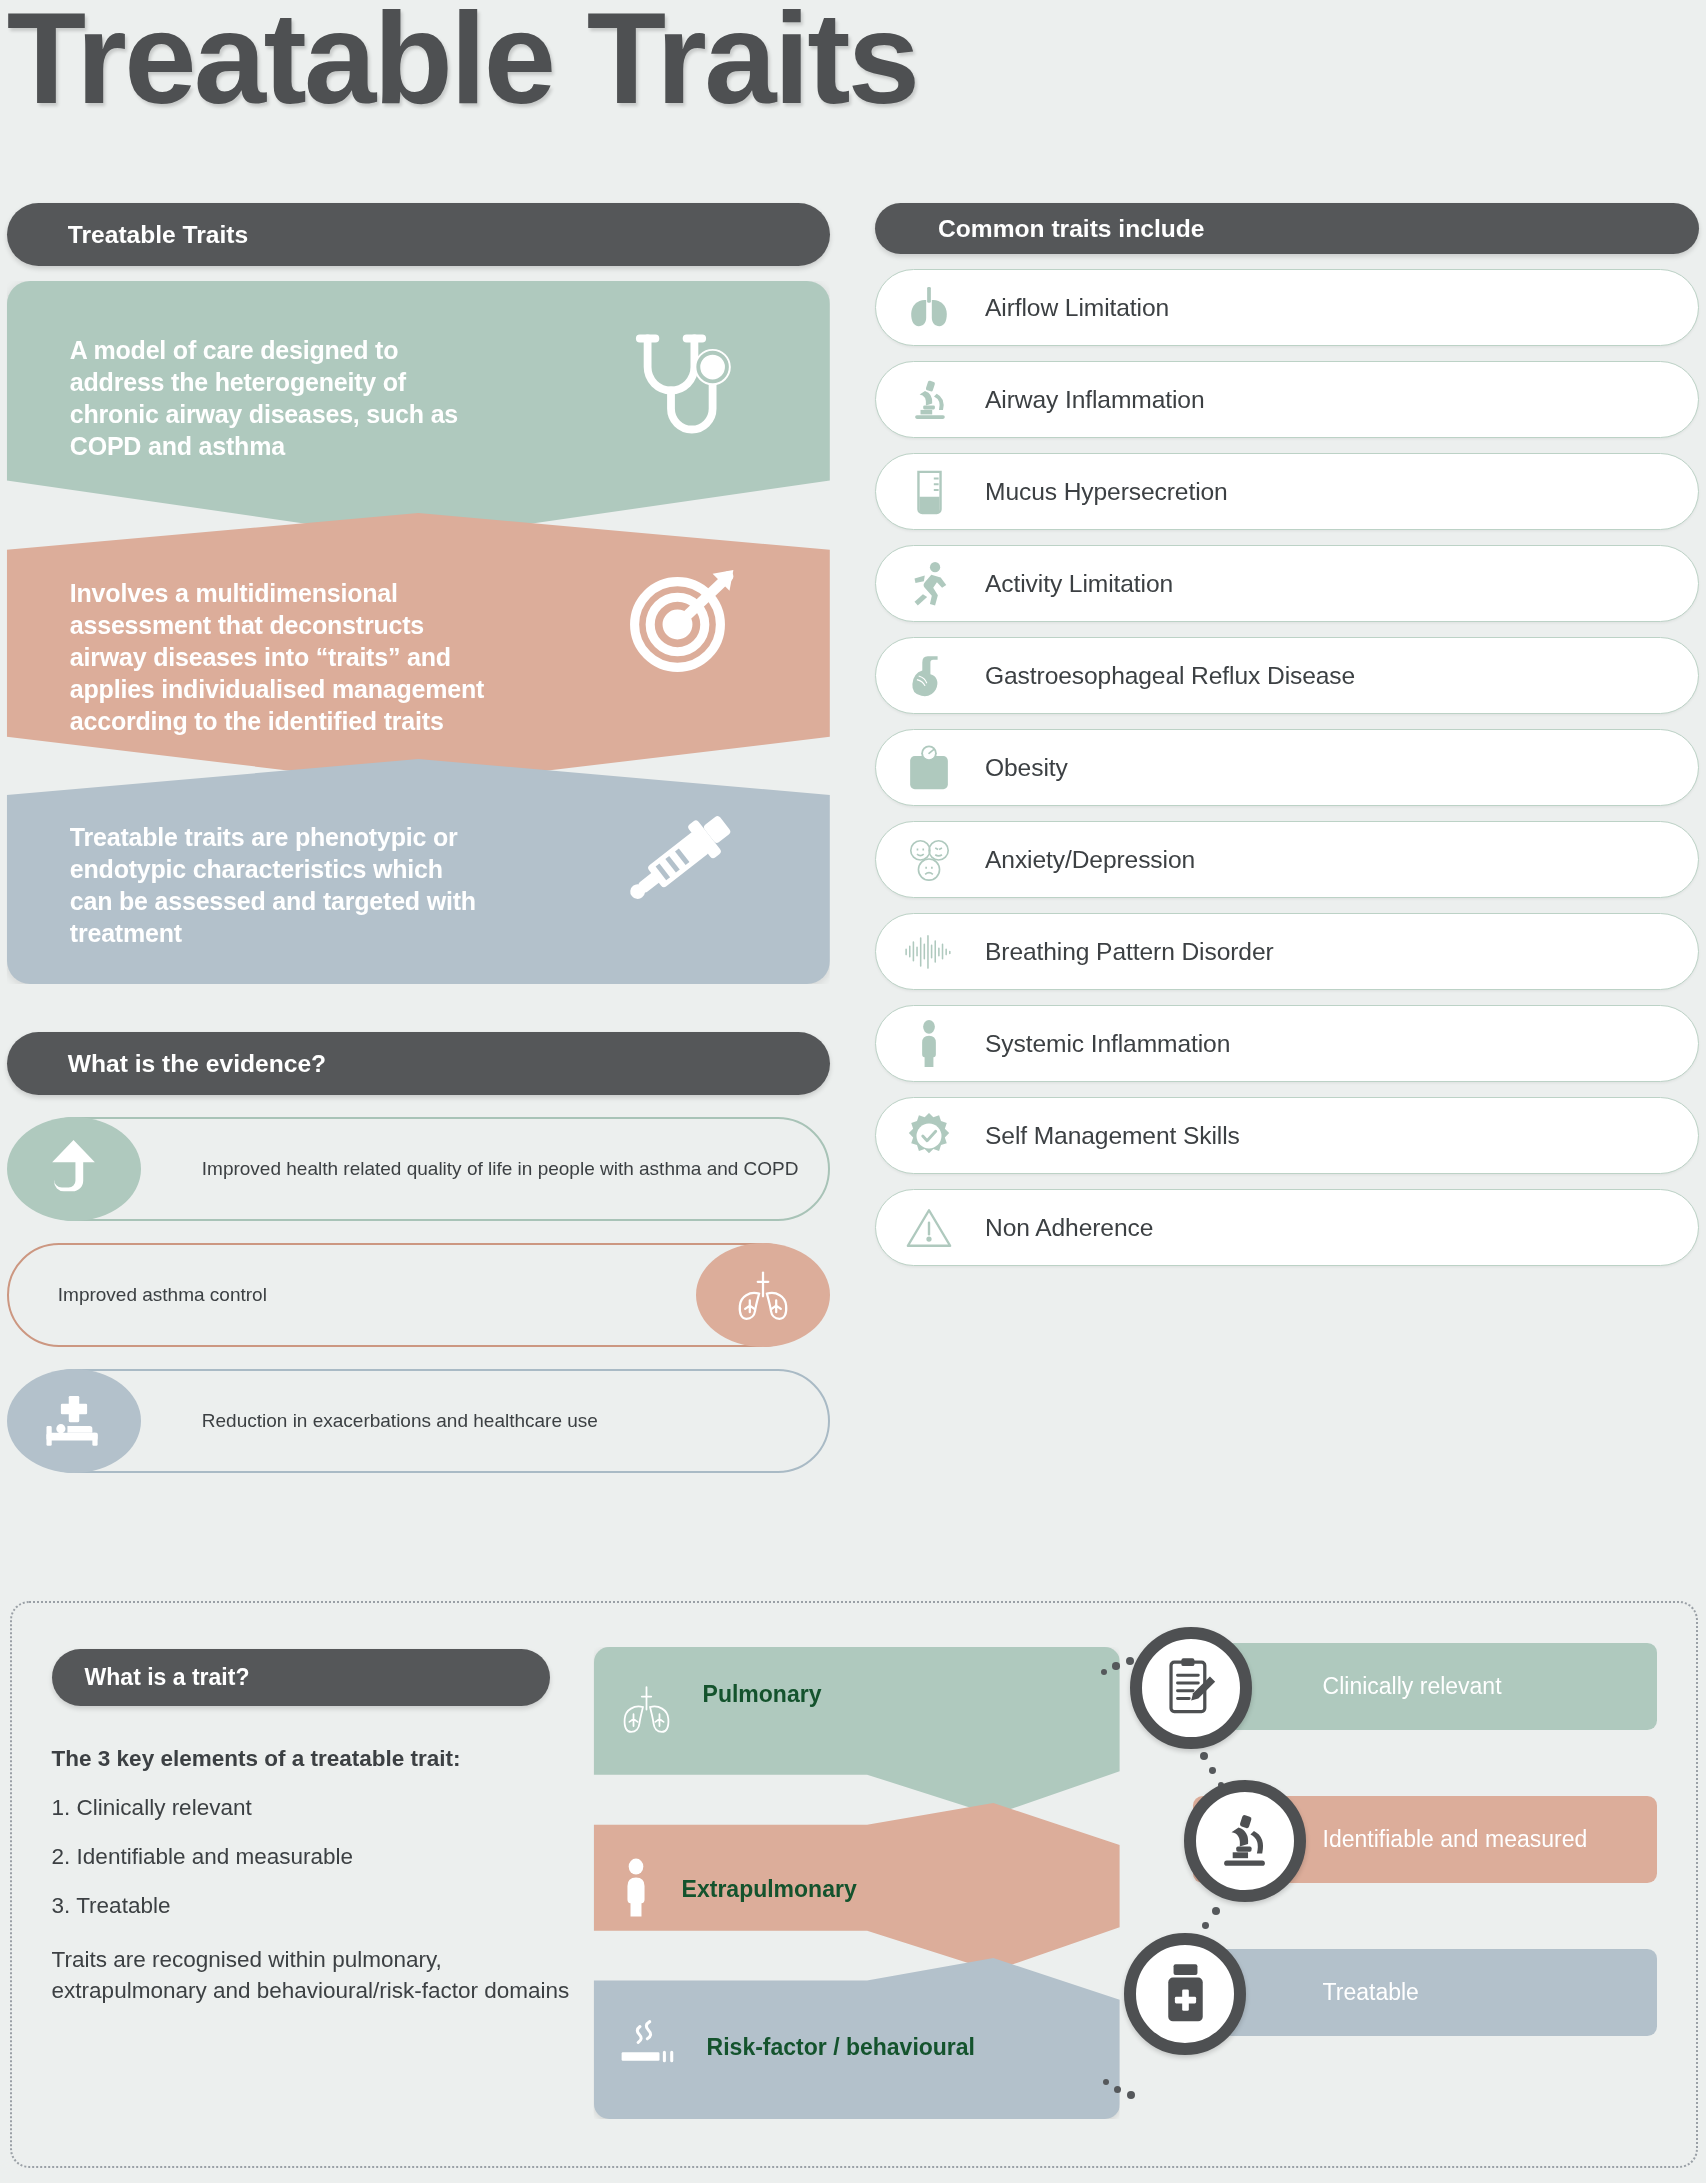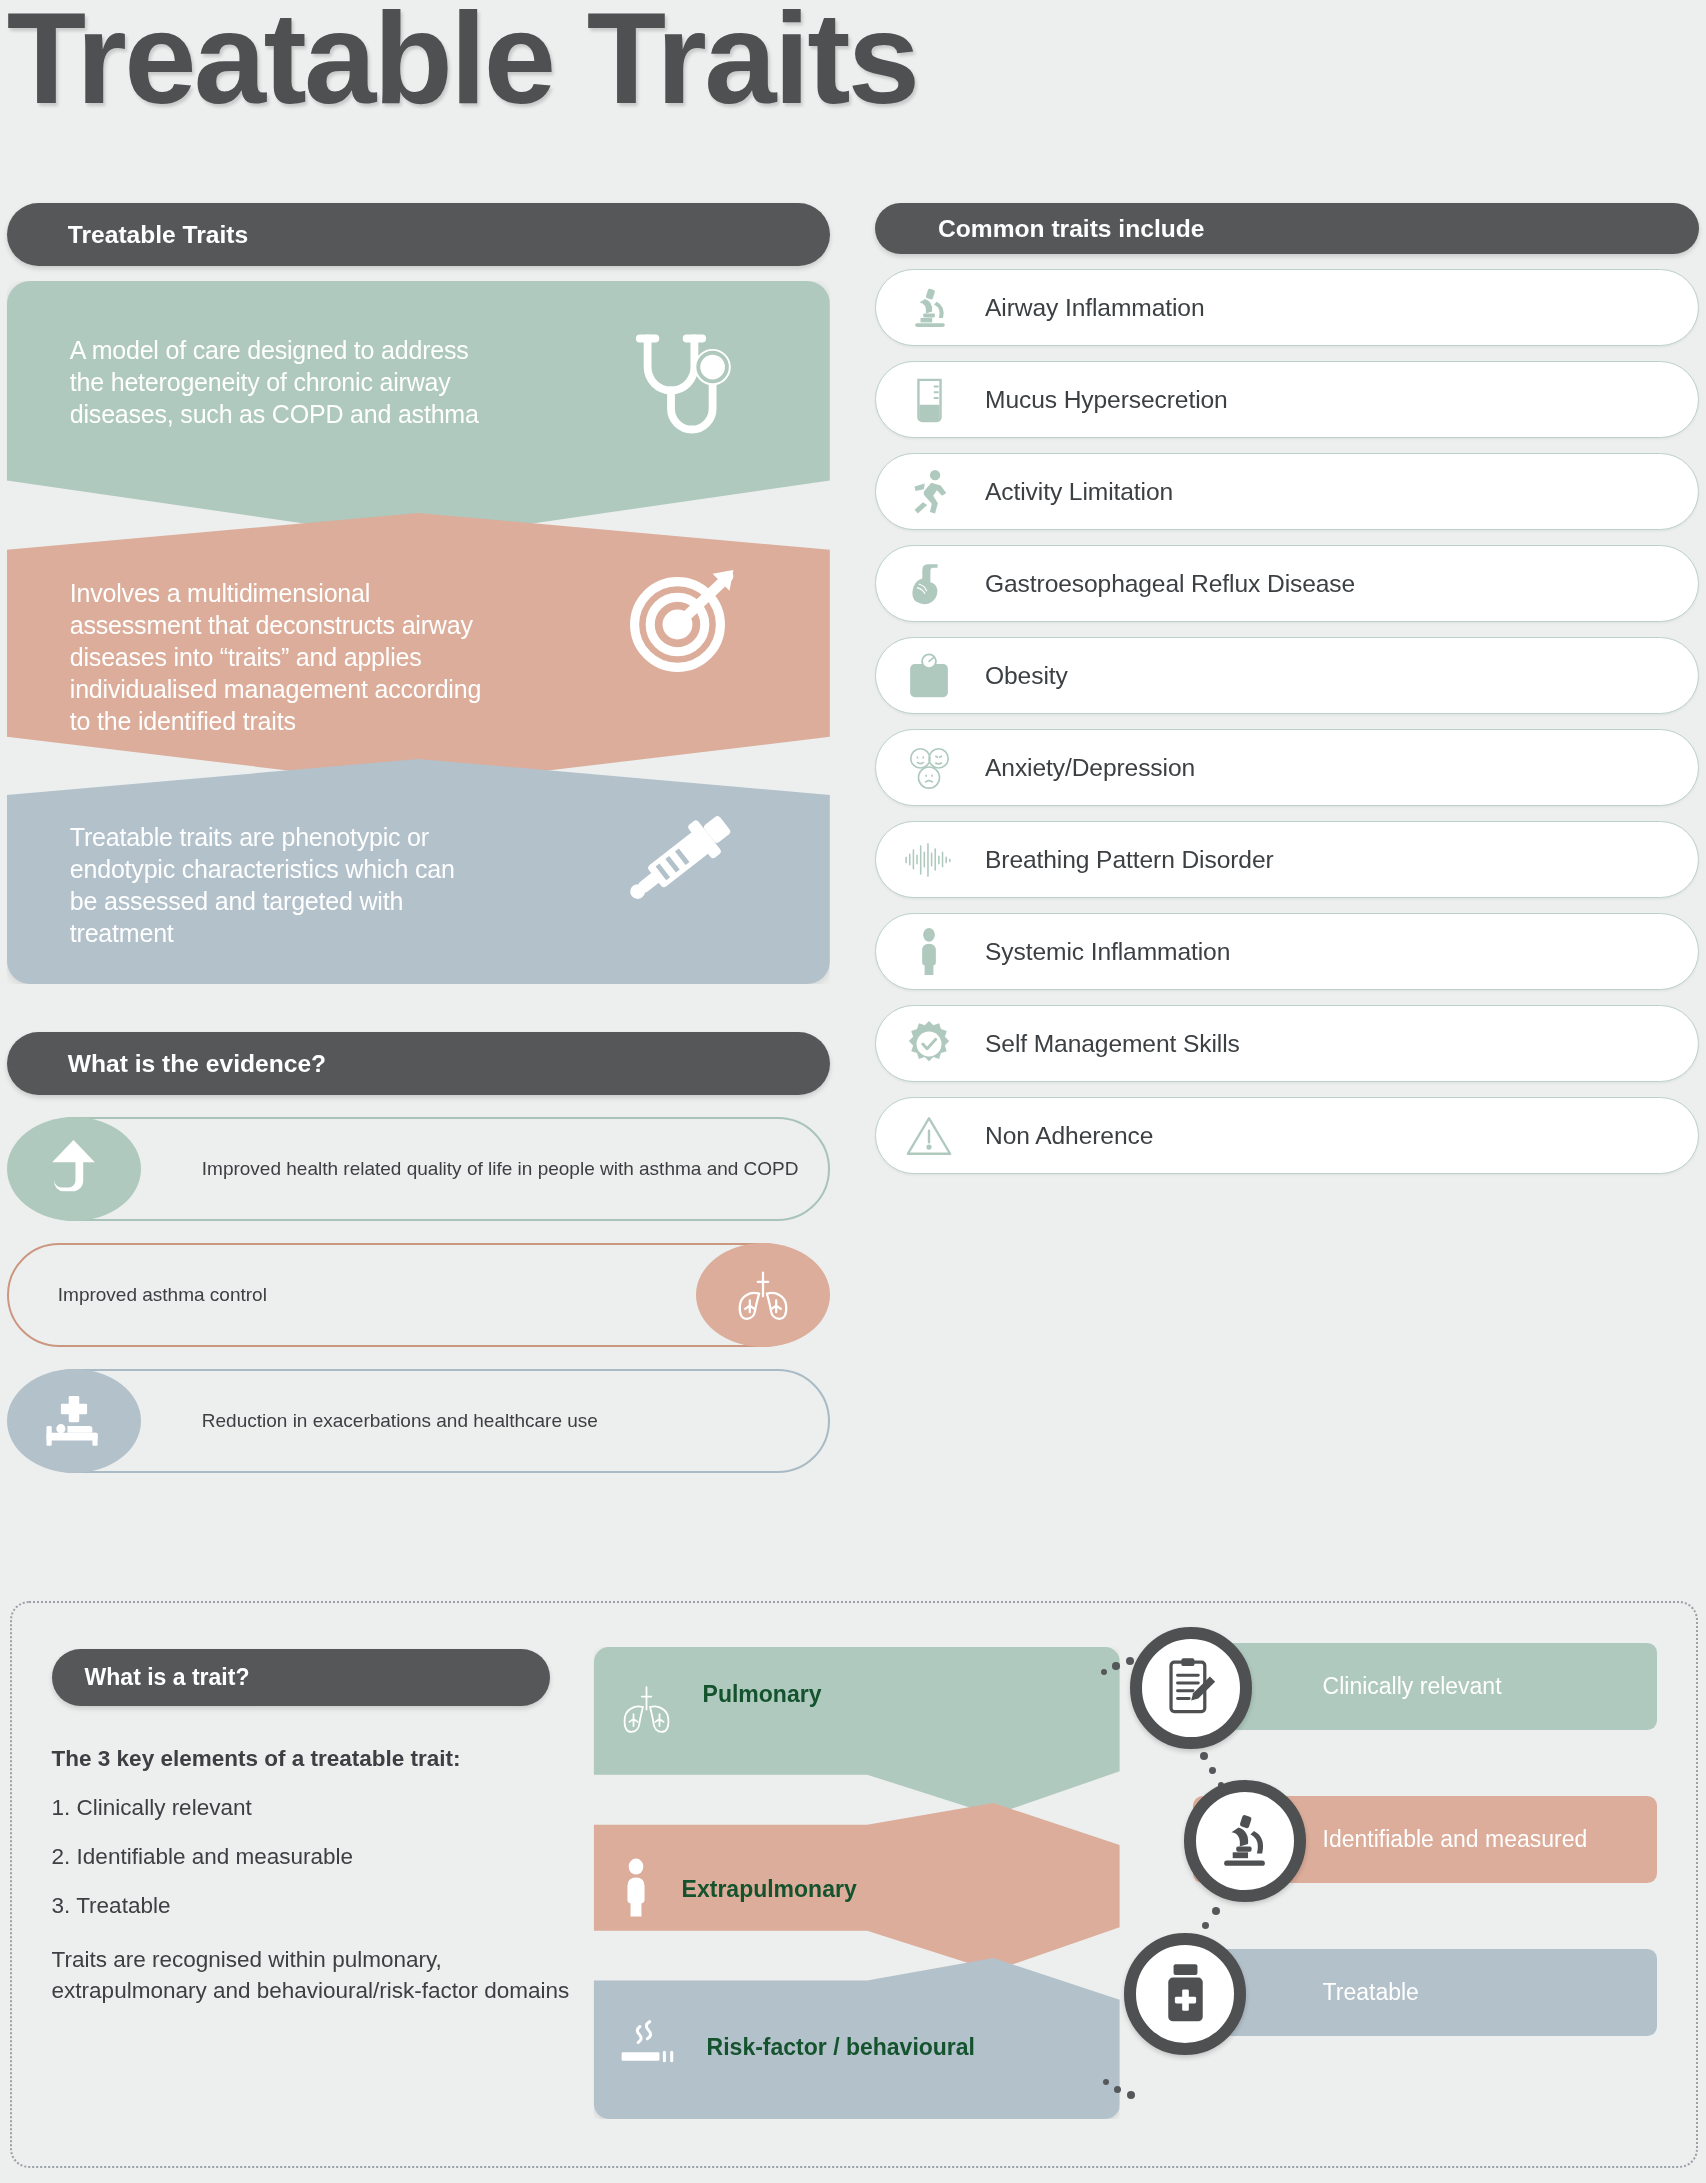--- a/index.html
+++ b/index.html
@@ -68,21 +68,21 @@
     filter: drop-shadow(0 2.7px 4.1px rgba(0,0,0,0.12));
   }
   .chev-inner {
     position: absolute;
     inset: 0;
     display: flex;
     align-items: center;
   }
   .chev-text {
     font-size: 25px;
-    font-weight: normal;
+    font-weight: bold;
     line-height: 1.28;
     padding-left: 63px;
     width: 478px;
     letter-spacing: -0.2px;
   }
   .chev-icon {
     position: absolute;
     right: 81px;
   }
 
@@ -443,20 +443,30 @@
     </div>
     <div class="ev-text">Reduction in exacerbations and healthcare use</div>
   </div>
 
 </div>
 
 <div id="right-col">
 
   <div class="pill-header" id="traits-header">Common traits include</div>
 
+  <div class="trait-item">
+    <span class="trait-icon">
+      <svg width="48" height="45" viewBox="0 0 100 96" fill="#AFC9BE">
+        <rect x="46" y="4" width="8" height="34" rx="3"></rect>
+        <path d="M44 32 C28 30 12 42 12 62 c0 16 6 26 16 26 c9 0 16-7 16-18z"></path>
+        <path d="M56 32 C72 30 88 42 88 62 c0 16-6 26-16 26 c-9 0-16-7-16-18z"></path>
+      </svg>
+    </span>
+    <span class="trait-label">Airflow Limitation</span>
+  </div>
 
   <div class="trait-item">
     <span class="trait-icon">
       <svg width="45" height="46" viewBox="0 0 100 100" fill="#AFC9BE">
         <rect x="44" y="8" width="16" height="22" rx="4" transform="rotate(18 52 19)"></rect>
         <path d="M40 30 q18 6 16 28 l-14 4 q2-22-14-24z"></path>
         <rect x="36" y="62" width="26" height="9" rx="3"></rect>
         <path d="M22 84 h58 a3 3 0 0 1 0 8 H22 a3 3 0 0 1 0-8z"></path>
         <path d="M30 72 h26 v10 H30z"></path>
         <path d="M66 36 q20 10 14 36 h-9 q6-22-11-30z"></path>

